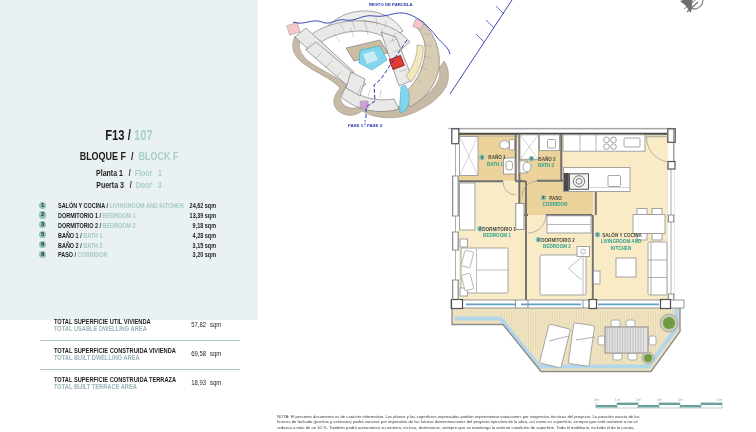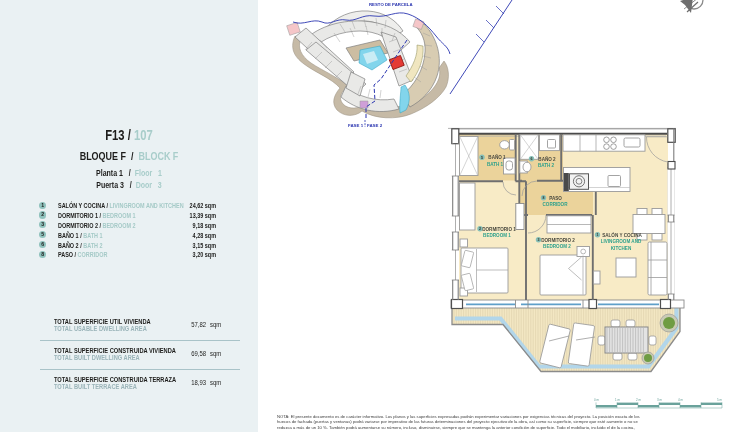--- a/index.html
+++ b/index.html
@@ -1,17 +1,17 @@
 <!DOCTYPE html>
 <html><head>
 <meta charset="utf-8">
 <style>
   html,body{margin:0;padding:0;}
   body{width:756px;height:432px;background:#ffffff;font-family:"Liberation Sans",sans-serif;overflow:hidden;position:relative;}
-  #panel{position:absolute;left:0;top:0;width:258px;height:432px;background:#eaf1f3;}
+  #panel{position:absolute;left:0;top:0;width:258px;height:320px;background:#eaf1f3;}
   .c{position:absolute;}
   .dark{color:#1d1d1b;}
   .teal{color:#a8cdca;}
   .hdr{width:258px;text-align:center;}
 </style>
 </head>
 <body>
 <div id="panel">
   <div class="c hdr" style="top:126px;font-size:15px;font-weight:bold;transform:scaleX(0.75);"><span class="dark">F13 / </span><span class="teal">107</span></div>
   <div class="c hdr" style="top:149.5px;font-size:11.5px;font-weight:bold;transform:scaleX(0.78);"><span class="dark">BLOQUE F&nbsp; / </span><span class="teal">&nbsp;BLOCK F</span></div>

